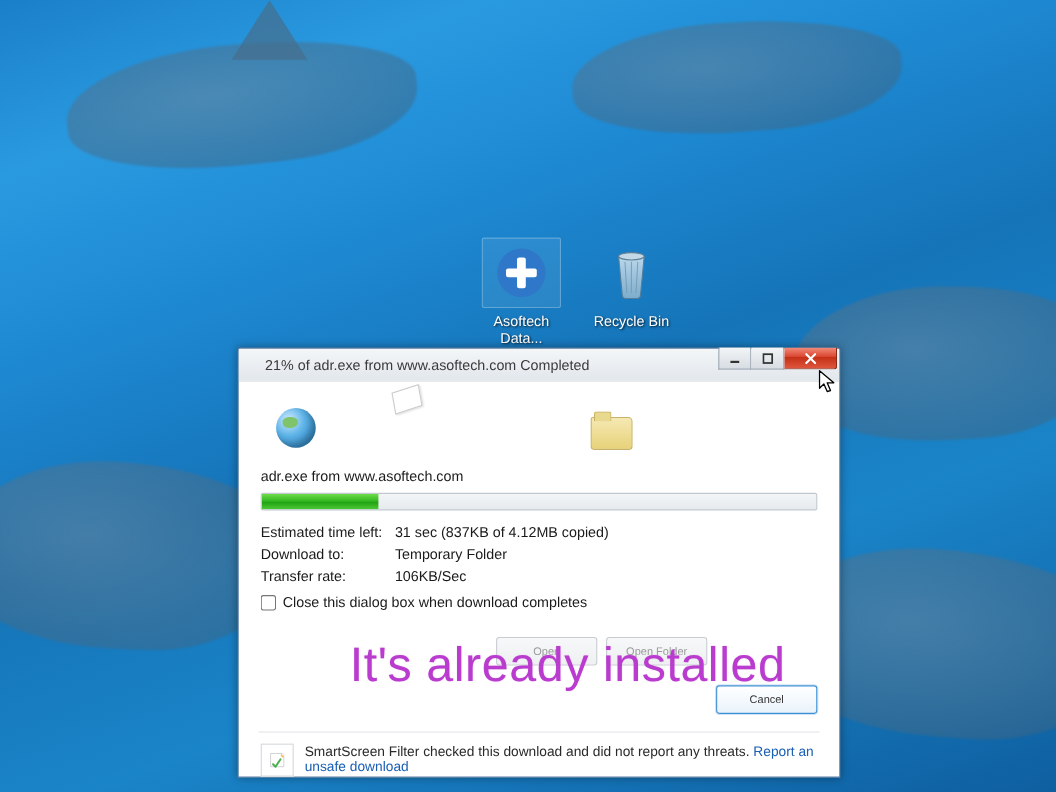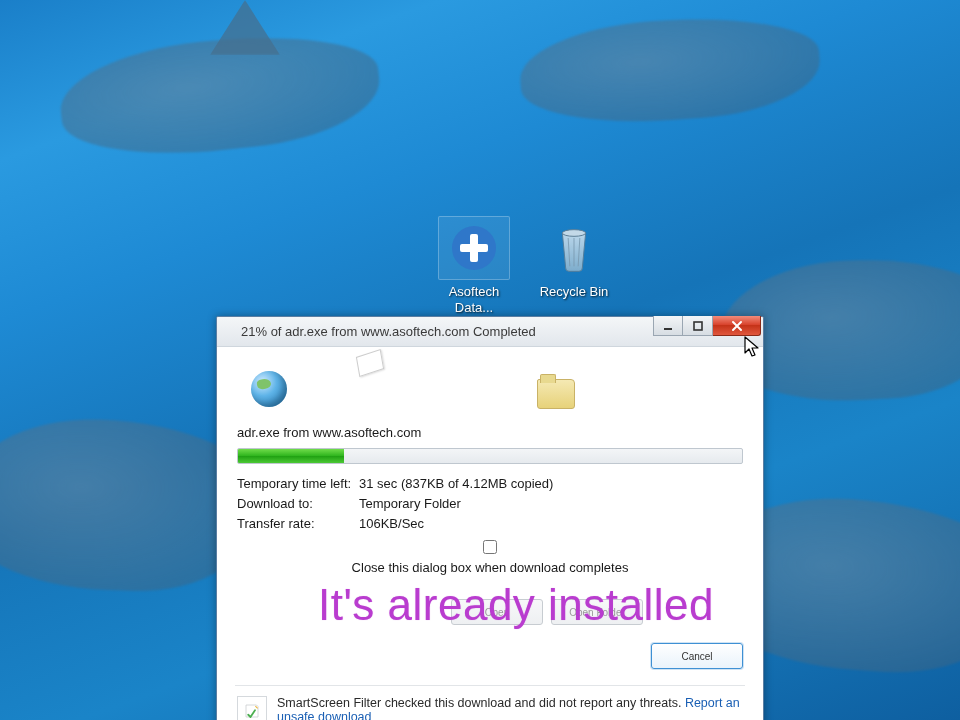--- a/index.html
+++ b/index.html
@@ -153,21 +153,21 @@
     height:100%;
     background: linear-gradient(#6fdc4a,#2fb51e 49%,#1fa012 51%,#4cc934);
     width: 21%;
   }
 
   .stats { line-height: 1.55; }
   .stats .row { display:flex; }
   .stats .k { width: 122px; }
   .stats .v { }
 
-  .chk-row { margin-top: 6px; display:flex; align-items:center; gap:6px;flex-direction:column; }
+  .chk-row { margin-top: 6px; display:flex; align-items:center; gap:6px; }
   .chk-row input { width:14px; height:14px; }
 
   .btn-row {
     display:flex; justify-content:flex-end; gap:8px;
     padding: 14px 20px 16px;
     border-top: 0;
   }
   .btn {
     min-width: 92px; height: 26px;
     border: 1px solid #9aa6b2;
@@ -303,21 +303,21 @@
       </div>
 
       <div class="file-line">adr.exe from www.asoftech.com</div>
 
       <div class="progress">
         <div class="progress-fill" id="pfill" style="width: 21%;"></div>
       </div>
 
       <div class="stats">
         <div class="row">
-          <span class="k">Temporary time left:</span>
+          <span class="k">Estimated time left:</span>
           <span class="v">31 sec (837KB of 4.12MB copied)</span>
         </div>
         <div class="row">
           <span class="k">Download to:</span>
           <span class="v">Temporary Folder</span>
         </div>
         <div class="row">
           <span class="k">Transfer rate:</span>
           <span class="v">106KB/Sec</span>
         </div>

